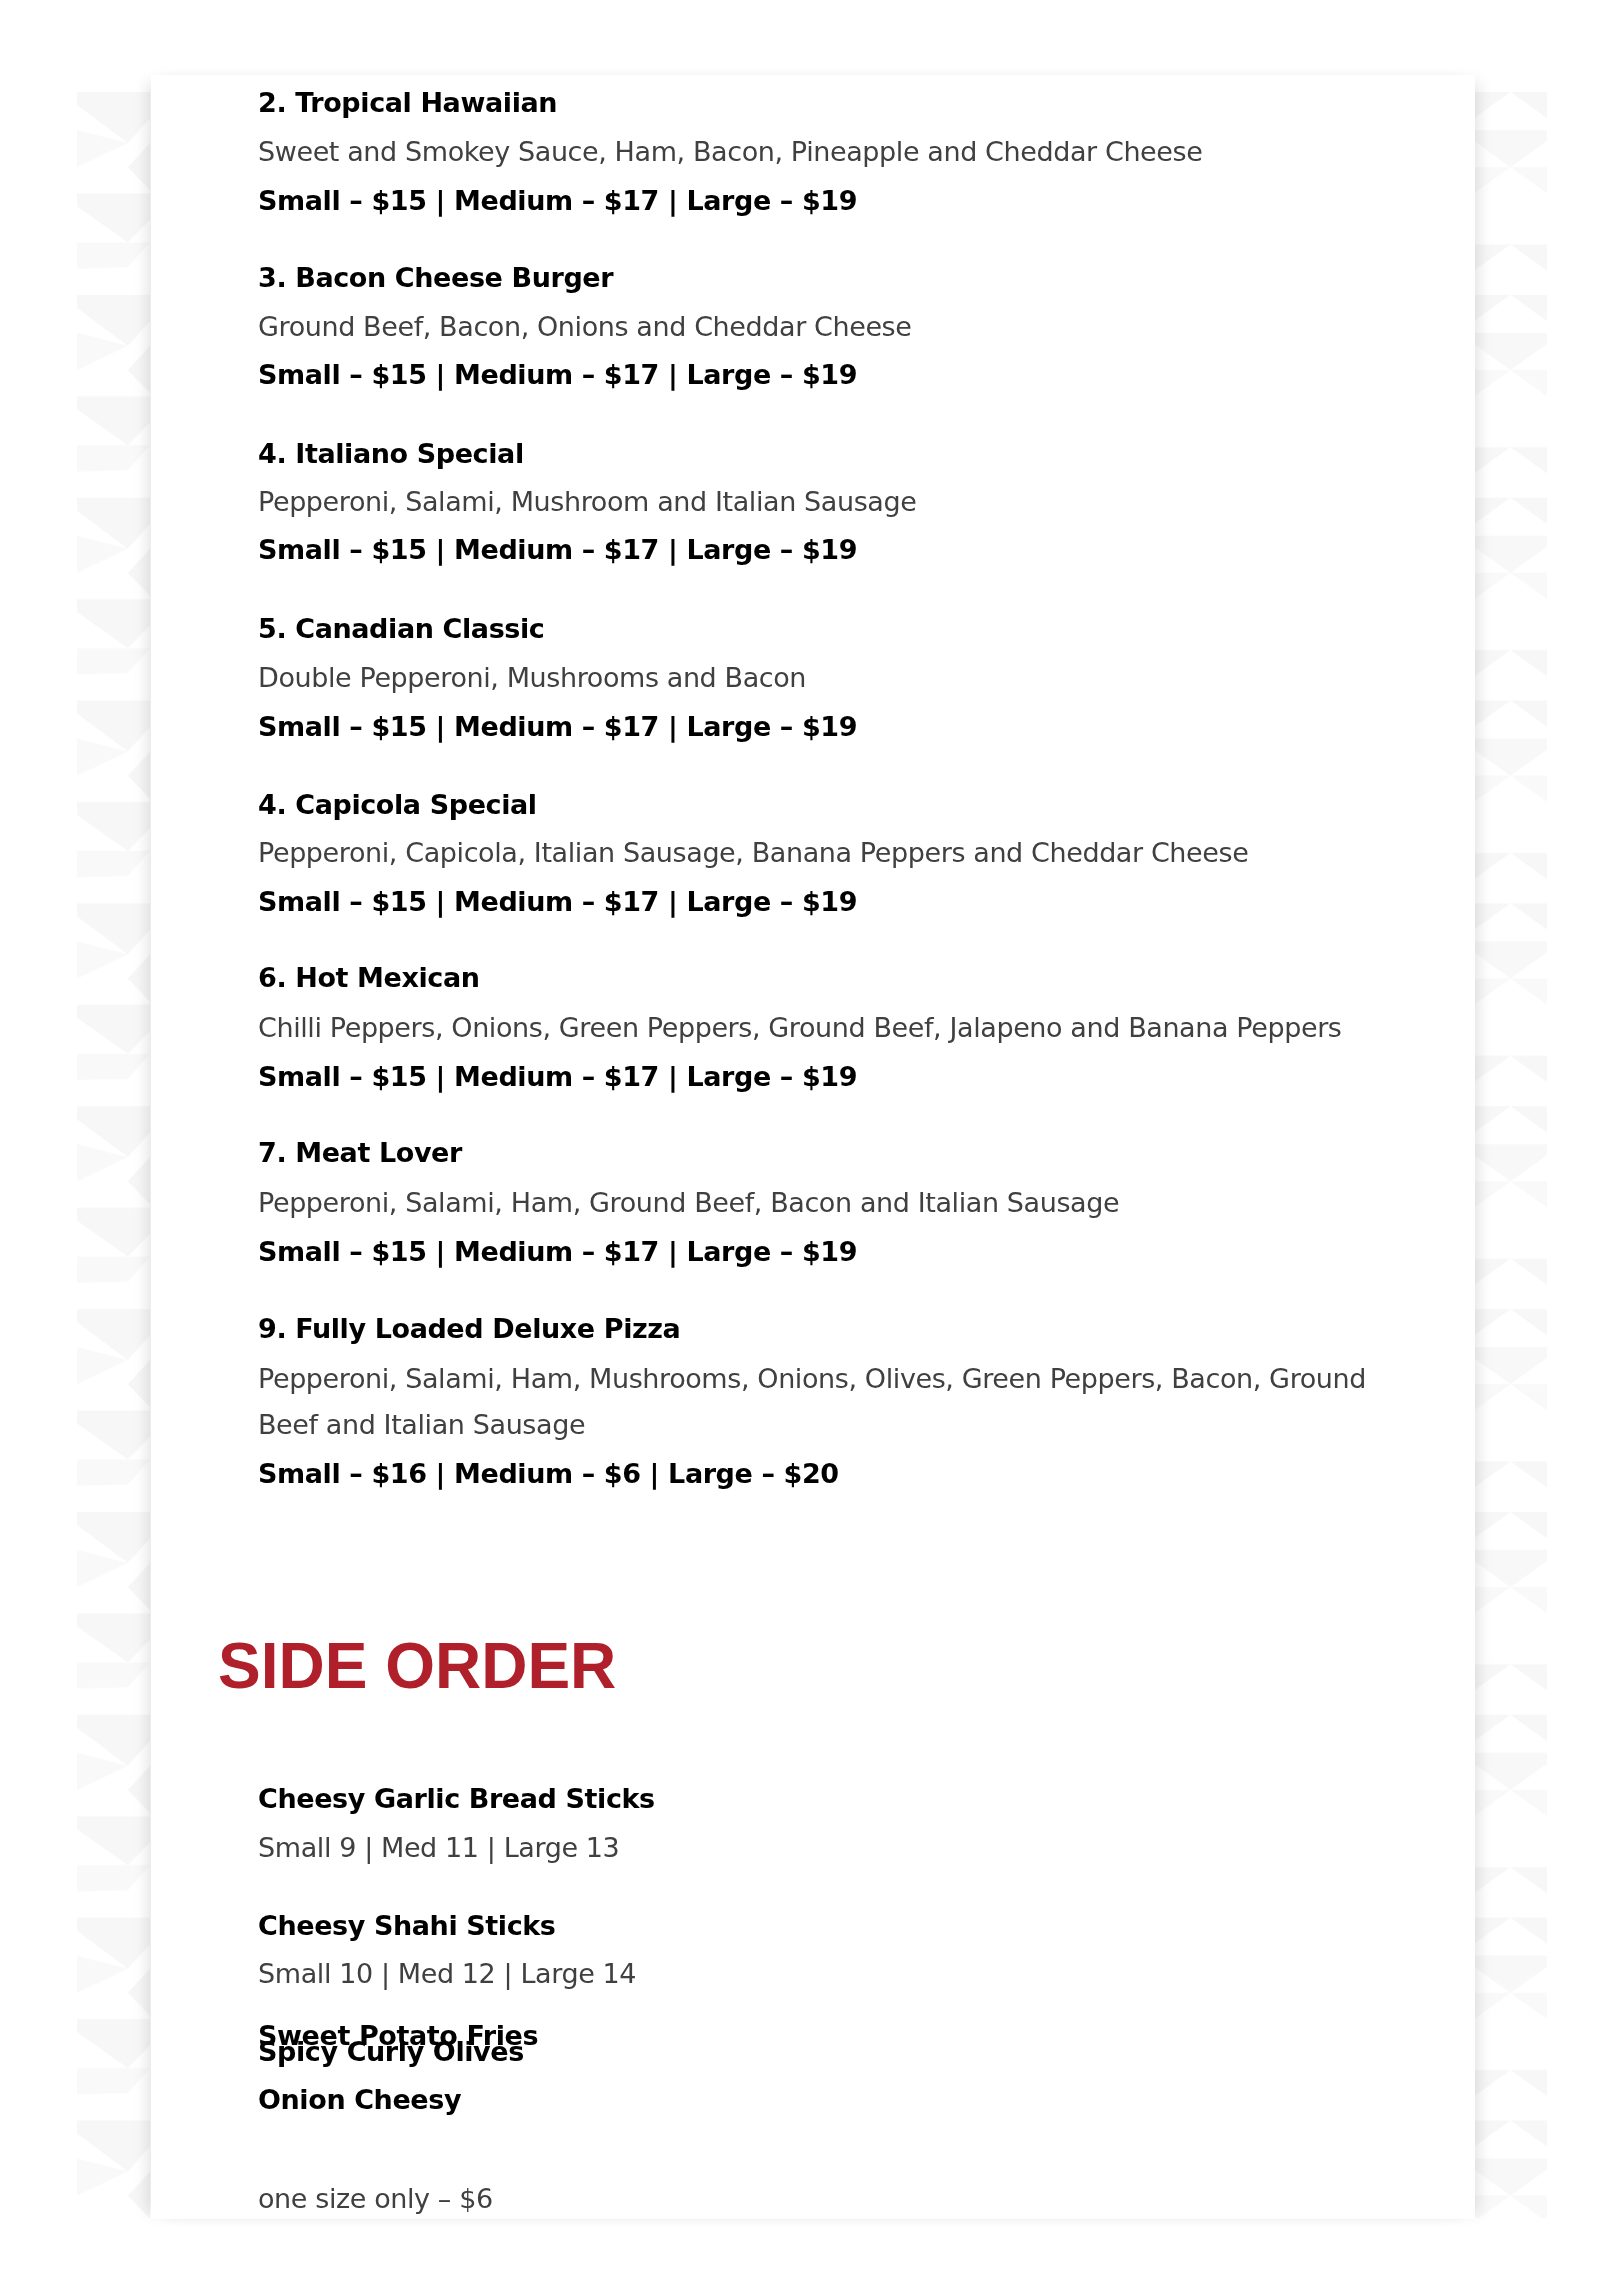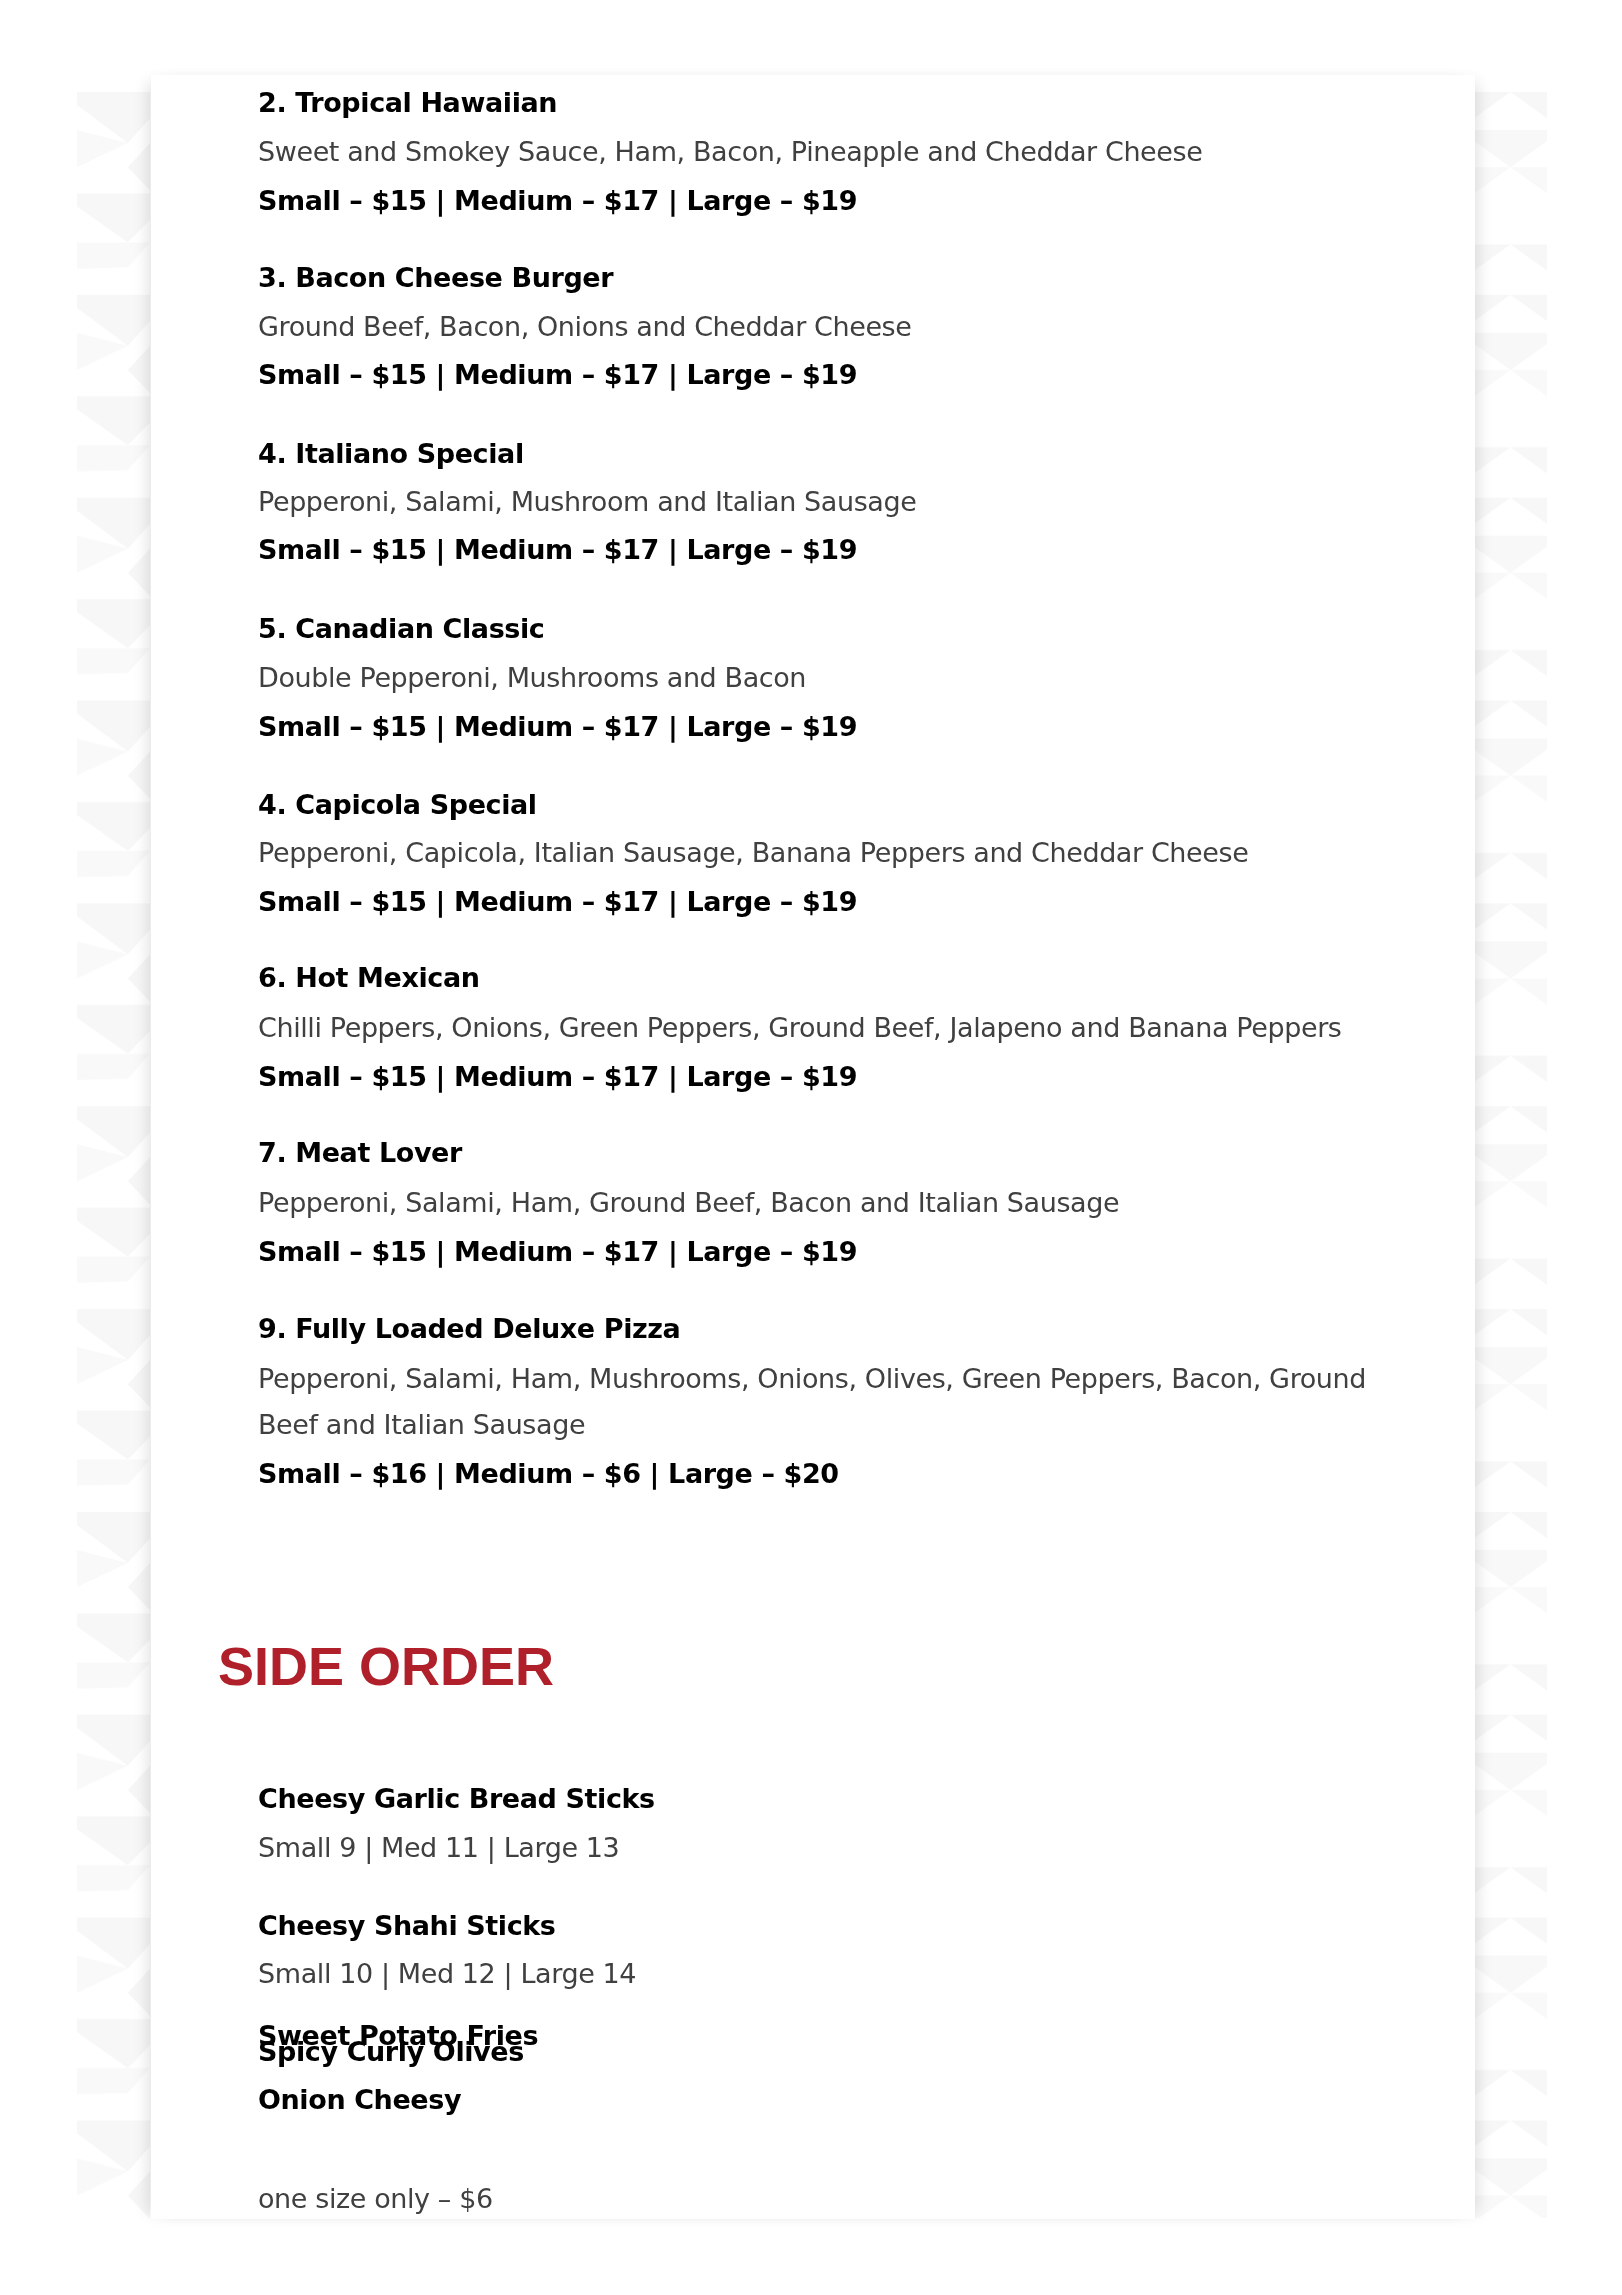--- a/index.html
+++ b/index.html
@@ -47,21 +47,21 @@
       letter-spacing: -0.4px;
       margin-left: 40px;
     }
     .bold { font-weight: bold; }
     .light { font-weight: normal; color: #404040; }
     .section-title {
       position: absolute;
       left: 0;
       font-family: "Liberation Sans", sans-serif;
       font-weight: bold;
-      font-size: 54px;
+      font-size: 64px;
       line-height: 59px;
       white-space: nowrap;
     }
   </style>
 </head>
 <body>
 
 <div class="pattern-col pattern-left">
   <svg preserveAspectRatio="none" viewBox="0 0 112 3249">
     <defs>

